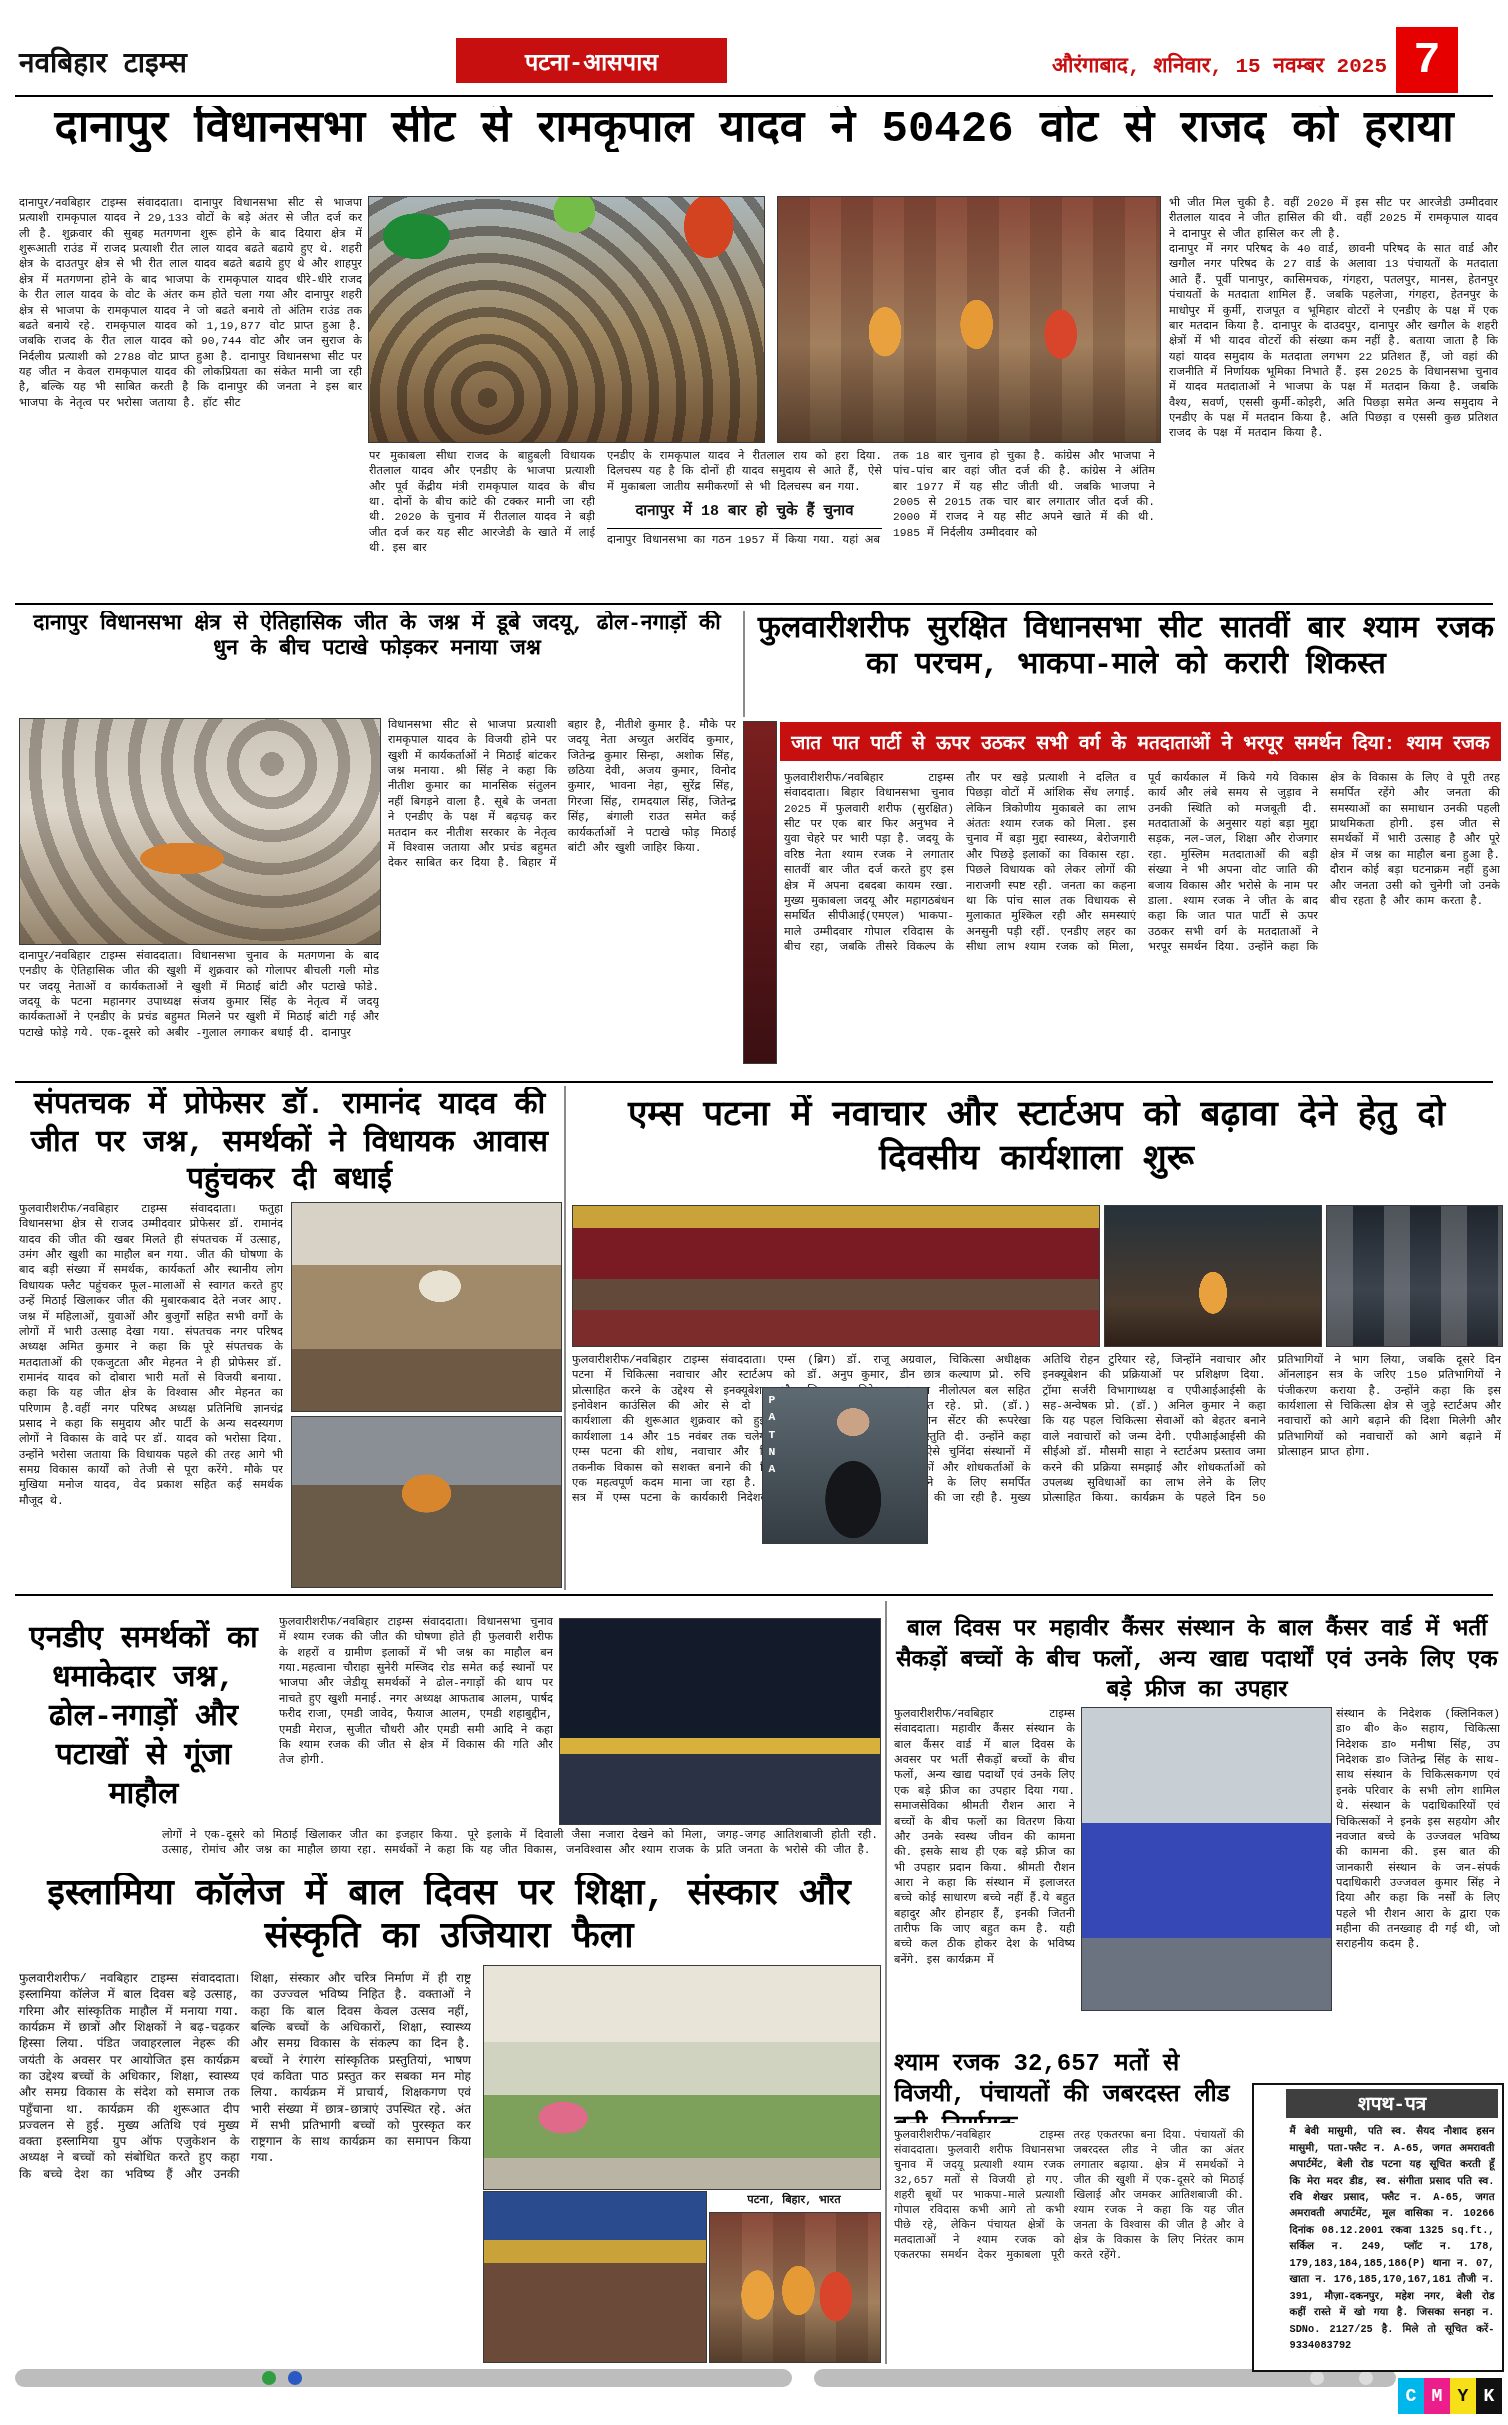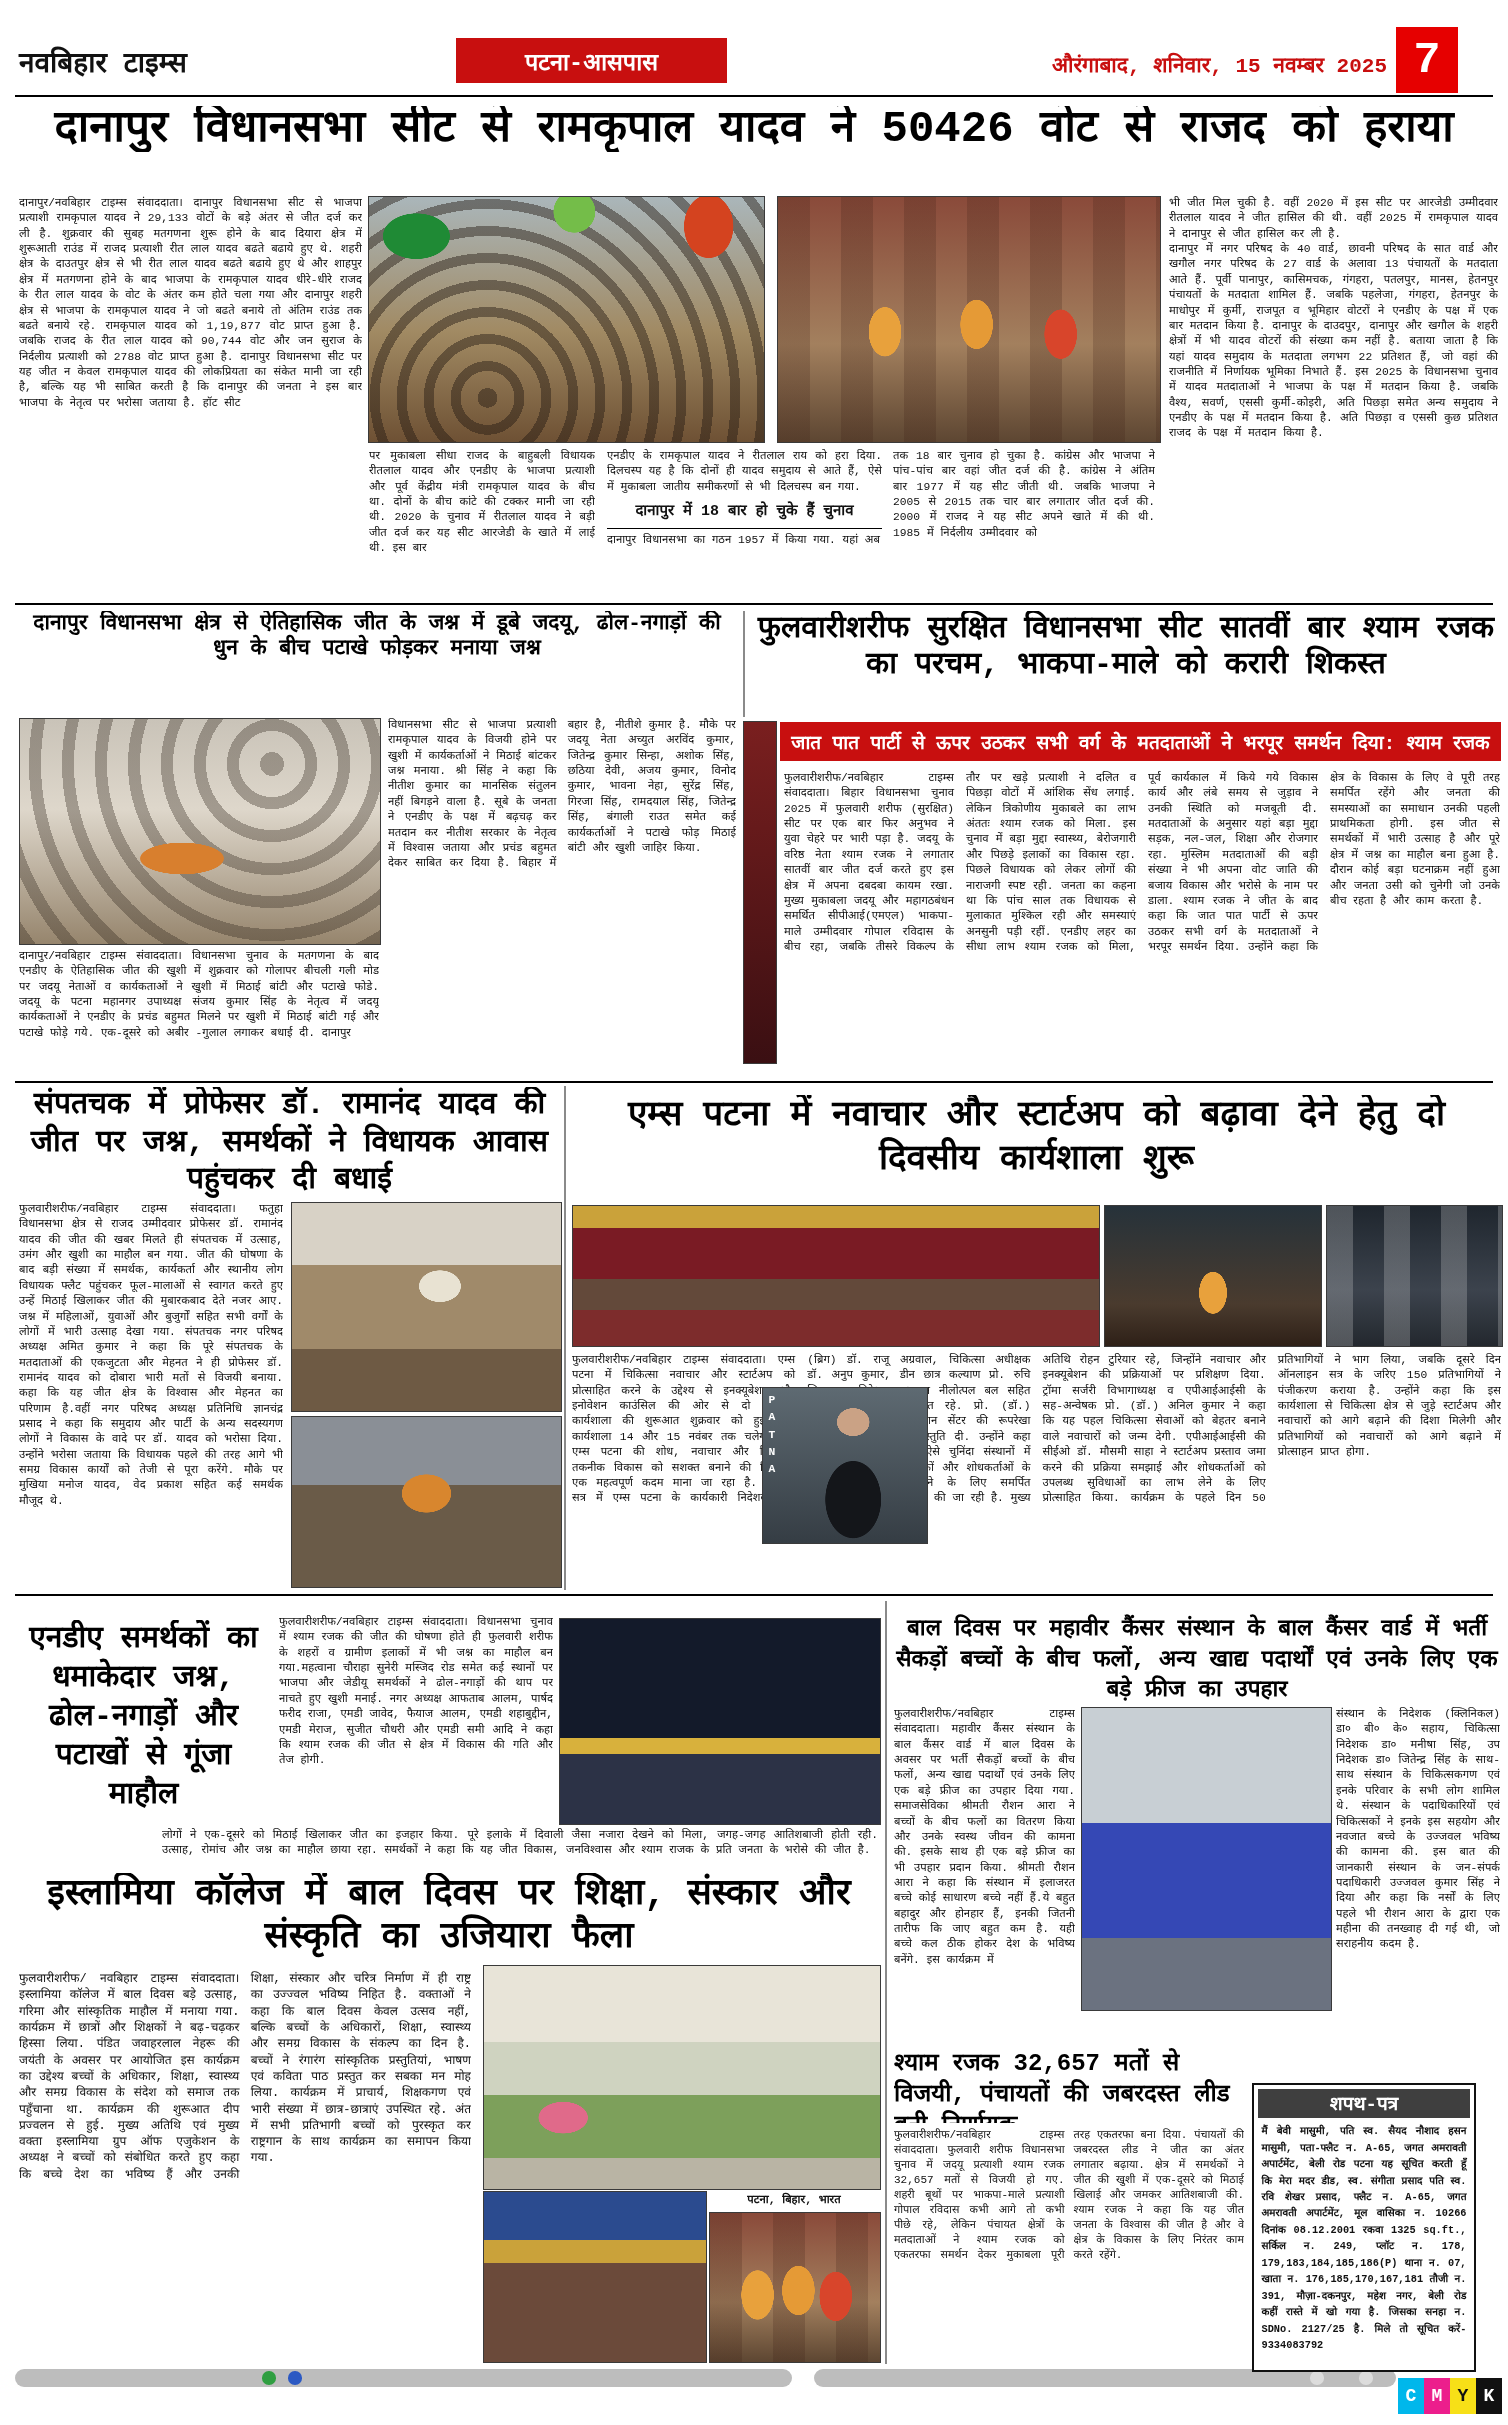--- a/index.html
+++ b/index.html
@@ -88,21 +88,21 @@
   
   #islamia-headline{left:19px;top:1873px;width:860px;font-size:36px;text-align:center;line-height:1.2;}
   #islamia-body{left:19px;top:1971px;width:452px;height:392px;column-count:2;column-gap:11.3px;font-size:12px;}
   #photo-islamia-hall{left:483px;top:1965px;width:396px;height:223px;}
   #islamia-caption{left:709px;top:2191px;width:170px;height:18px;font-size:11.3px;font-weight:700;
     text-align:center;white-space:nowrap;}
   #photo-islamia-stage{left:483px;top:2191px;width:222px;height:170px;}
   #photo-islamia-small{left:709px;top:2212px;width:170px;height:149px;}
 
   
-  #shapath-box{left:1252px;top:2083px;width:220px;height:285px;border:2.3px solid #111;background:#fff;z-index:4;}
+  #shapath-box{left:1252px;top:2083px;width:220px;height:285px;border:2.3px solid #111;background:#fff;z-index:4;padding-left:28px;}
   #shapath-title{background:#3f3f3f;color:#fff;font-weight:800;text-align:center;font-size:19px;
     margin:3.8px;padding:1.5px 0;}
   #shapath-body{padding:1.5px 7.5px;font-size:10.3px;line-height:1.6;font-weight:600;text-align:justify;}
 
   
   #bar-left{left:15px;top:2369px;width:777px;height:18px;background:#bdbdbd;border-radius:9px;}
   #bar-right{left:814px;top:2369px;width:582px;height:18px;background:#bdbdbd;border-radius:9px;}
   #dot-green{left:262px;top:2371px;background:#2f9e41;}
   #dot-blue{left:288px;top:2371px;background:#2b59c3;}
   #dot-g1{left:1310px;top:2371px;background:#dcdcdc;}

